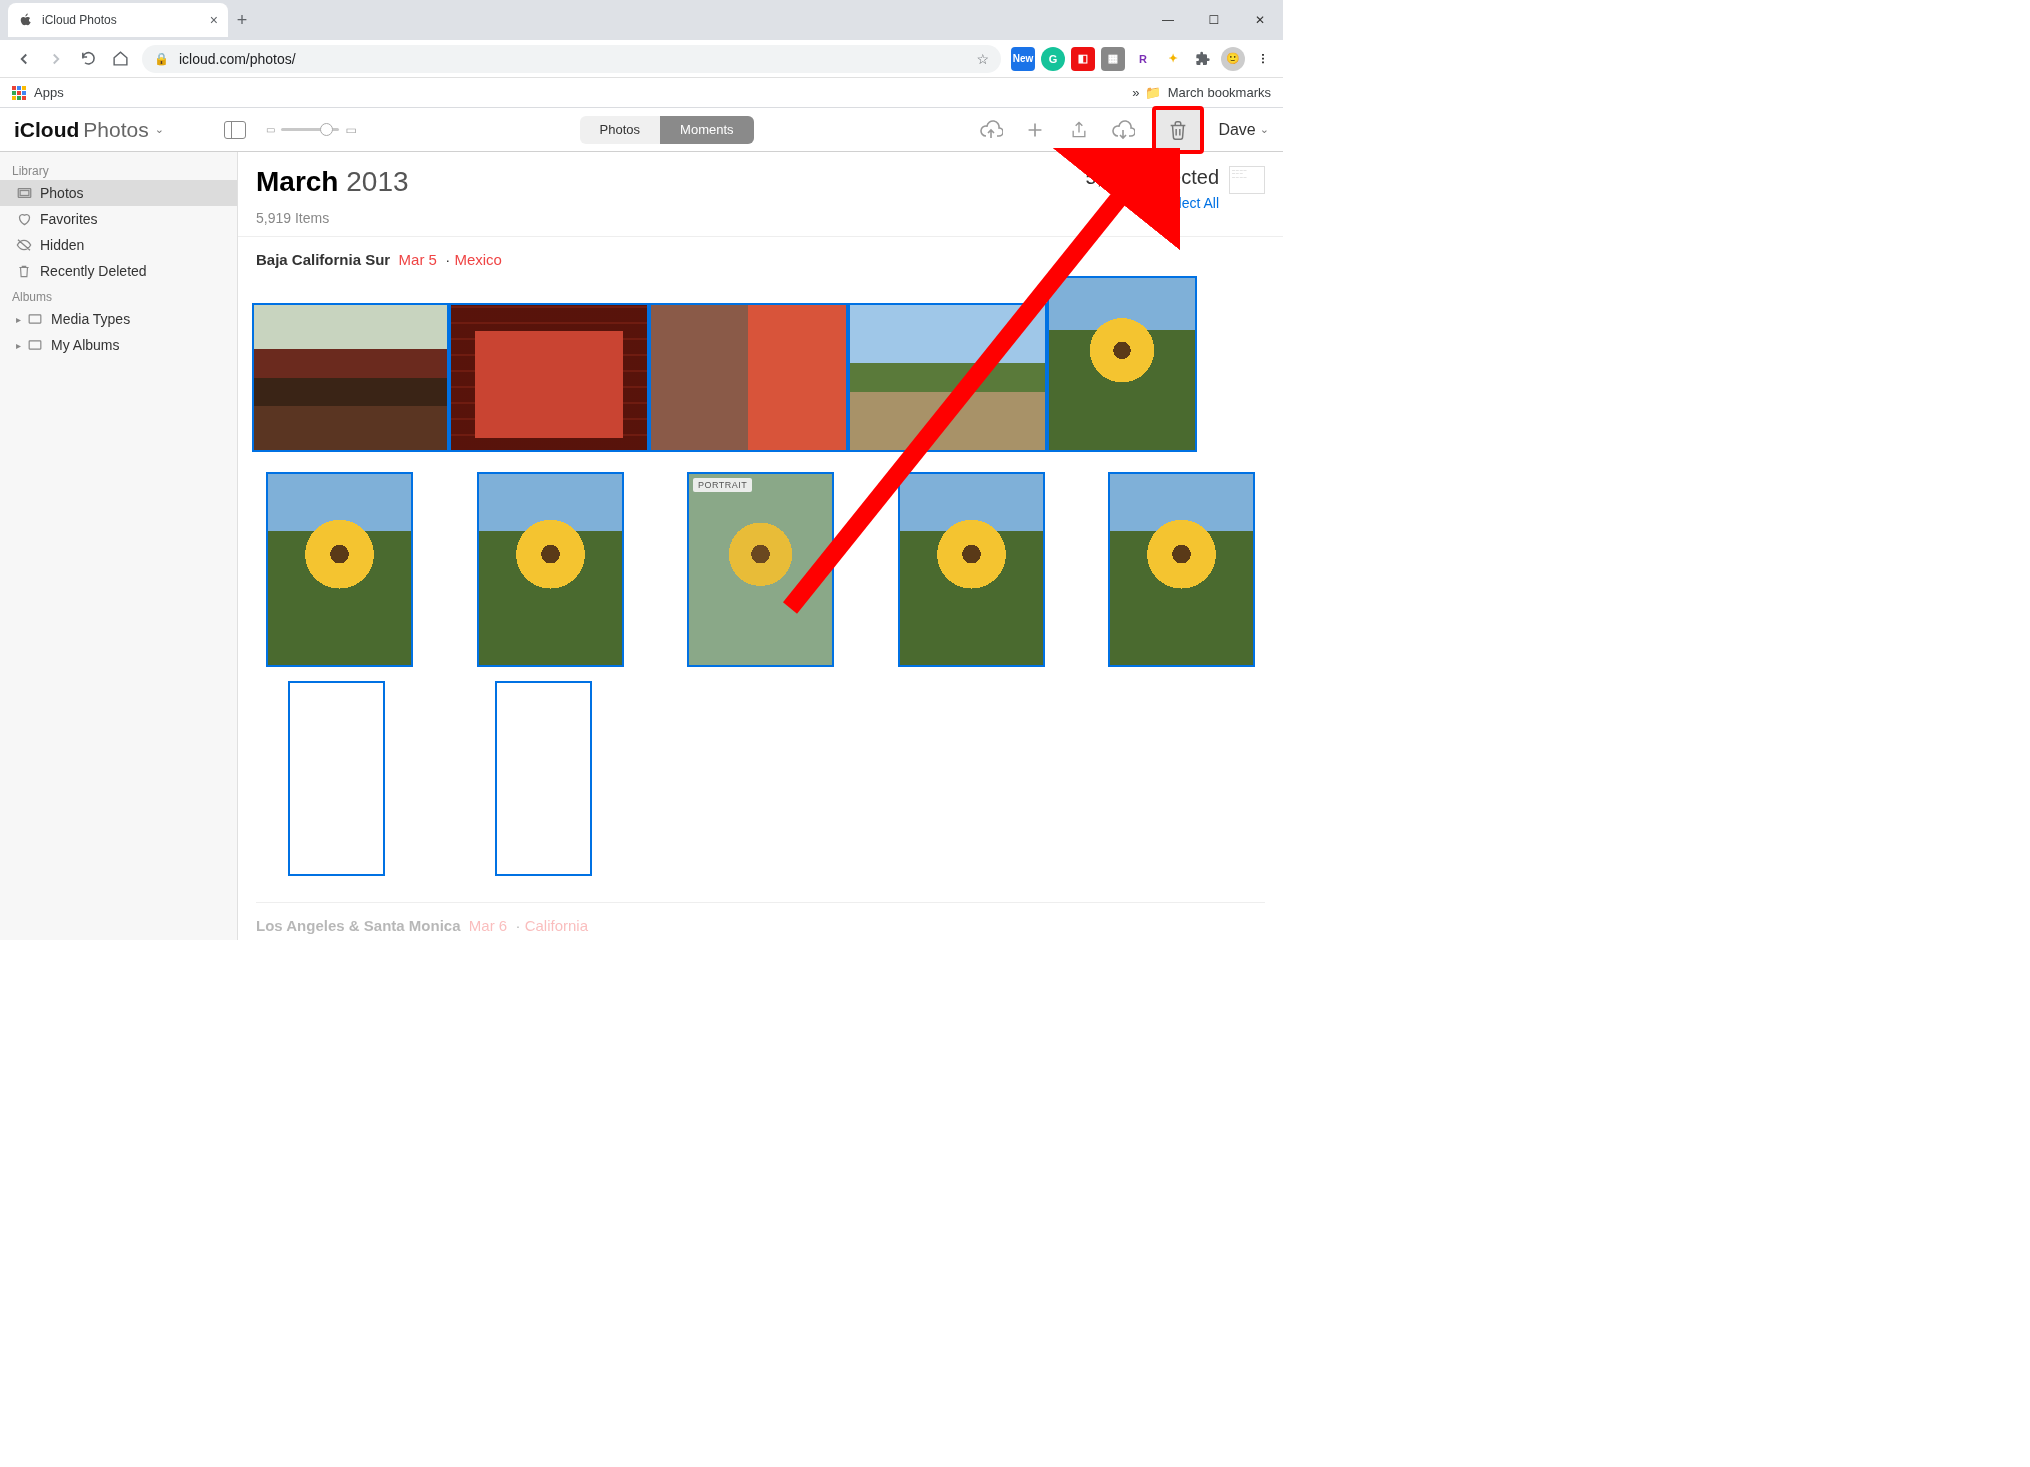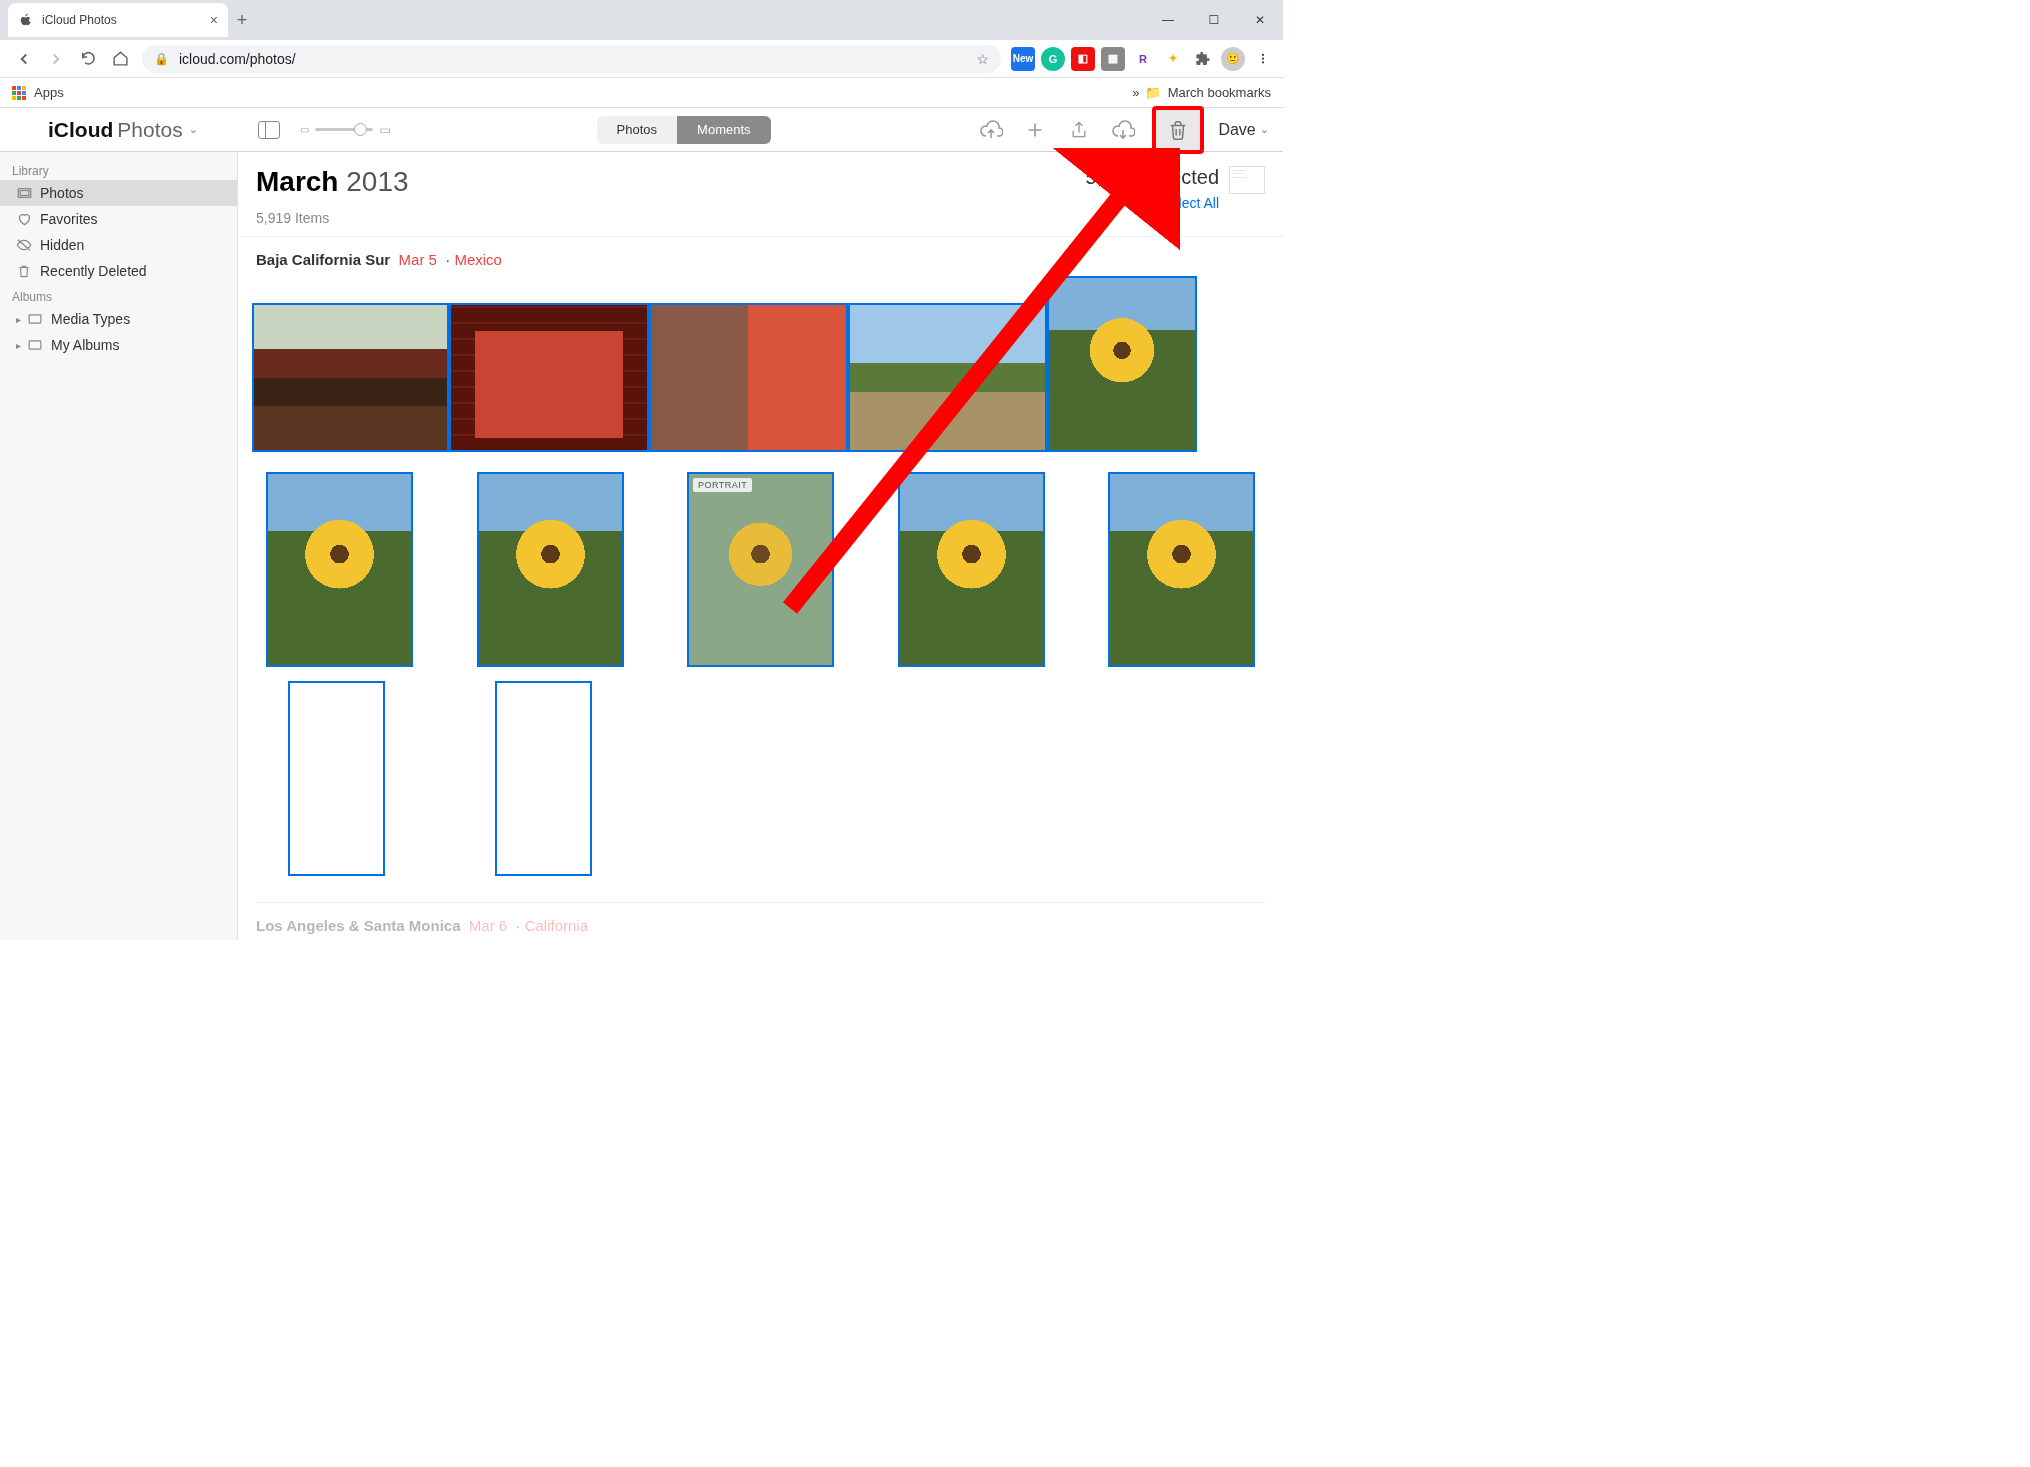--- a/index.html
+++ b/index.html
@@ -20,21 +20,21 @@
 .url-box .lock { margin-right:10px; color:#5f6368; font-size:12px;}
 .ext-icons { display:flex; align-items:center; gap:6px; padding-left:4px;}
 .ext-icons .ico { width:24px; height:24px; border-radius:4px; display:flex; align-items:center; justify-content:center; font-size:11px; font-weight:bold;}
 .bookmarks-bar { height:30px; background:#fff; border-bottom:1px solid #dadce0; display:flex; align-items:center; padding:0 12px; font-size:13px; color:#3c4043;}
 .apps-ico { display:grid; grid-template-columns:repeat(3,4px); gap:1px; margin-right:8px;}
 .apps-ico span { width:4px; height:4px; }
 .other-bm { margin-left:auto; display:flex; align-items:center; gap:6px; font-size:13px;}
 
 
 .icloud-bar { height:44px; border-bottom:1px solid #d0d0d0; display:flex; align-items:center; padding:0 14px; background:#fff;}
-.app-title { font-size:21px; font-weight:400; color:#111; display:flex; align-items:center; gap:4px;margin-left:34px; }
+.app-title { font-size:21px; font-weight:400; color:#111; display:flex; align-items:center; gap:4px; }
 .app-title b { font-weight:600;}
 .chev { font-size:11px; color:#777; margin-left:2px;}
 .sidebar-toggle { margin-left:60px; width:22px; height:18px; border:1.5px solid #888; border-radius:3px; position:relative;}
 .sidebar-toggle::before { content:""; position:absolute; left:6px; top:0; bottom:0; width:1.5px; background:#888;}
 .zoom-ctrl { margin-left:20px; display:flex; align-items:center; gap:6px;}
 .zoom-track { width:58px; height:3px; background:#c8c8c8; border-radius:2px; position:relative;}
 .zoom-thumb { position:absolute; right:6px; top:-5px; width:13px; height:13px; background:#fff; border:1px solid #aaa; border-radius:50%;}
 .seg { margin:0 auto; display:flex; background:#f0f0f0; border-radius:6px; overflow:hidden; height:28px;}
 .seg div { padding:0 20px; display:flex; align-items:center; font-size:13px; color:#333; cursor:pointer;}
 .seg .active { background:#8a8a8a; color:#fff;}

